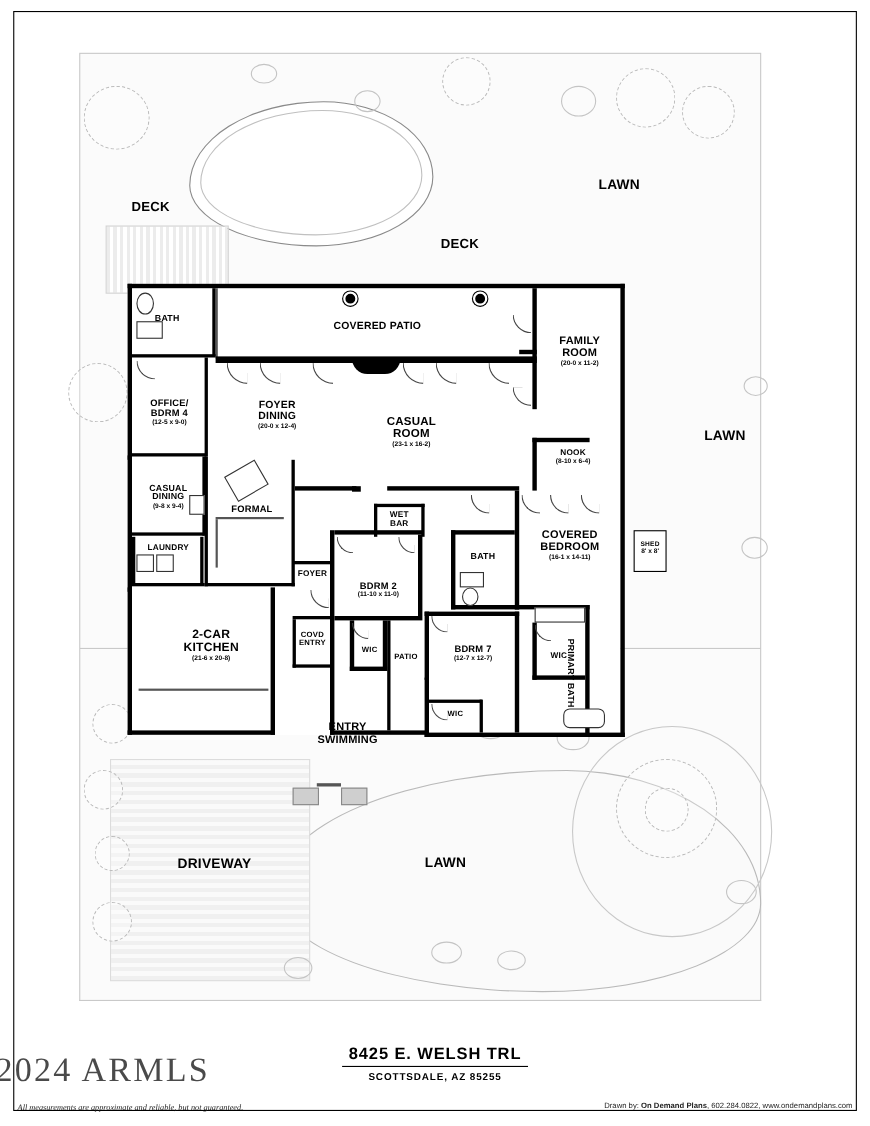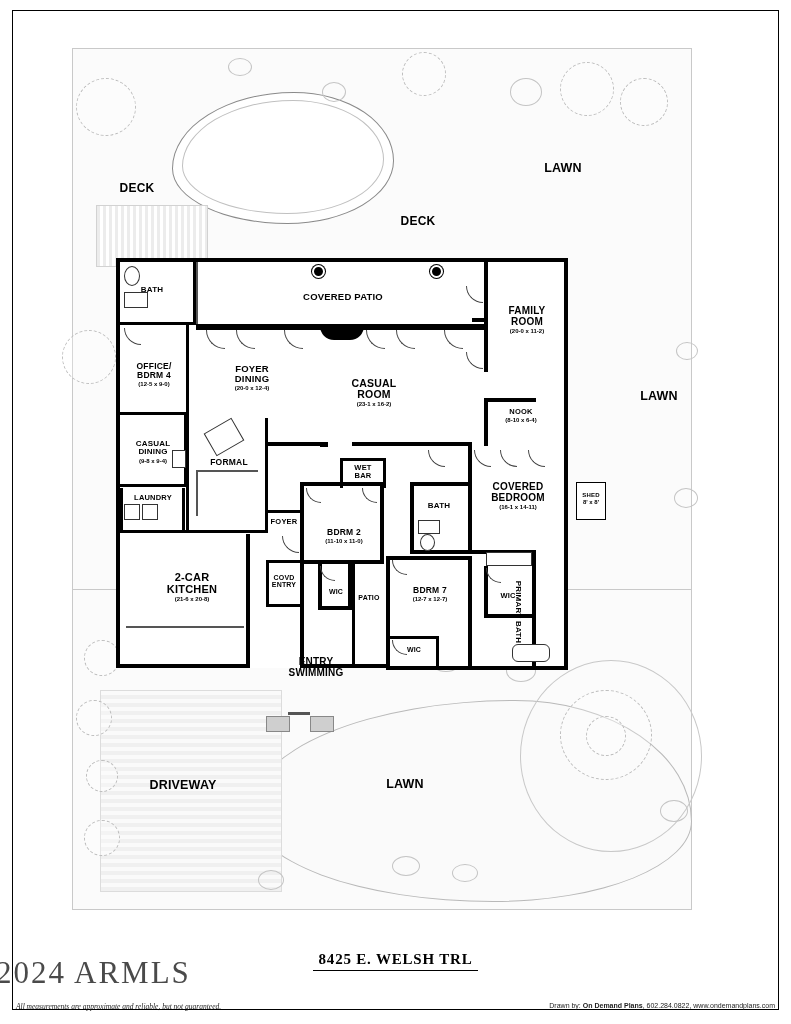--- a/index.html
+++ b/index.html
@@ -32,21 +32,21 @@
   
   .w{position:absolute;background:#000;}
   .thin{position:absolute;background:#555;}
   .room{position:absolute;background:#fff;border:1px solid #000;box-sizing:border-box;}
   .roomwhite{position:absolute;background:#fff;}
 
   .lbl{position:absolute;text-align:center;line-height:1.05;font-weight:700;letter-spacing:.2px;}
   .lbl .dim{display:block;font-weight:700;font-size:6px;letter-spacing:0;margin-top:1px;}
 
   .title-wrap{position:absolute;left:0;right:0;top:950px;text-align:center;}
-  .addr{font-size:15px;font-weight:700;letter-spacing:.8px;border-bottom:1.5px solid #000;display:inline-block;padding:0 6px 2px;font-family:Liberation Serif, serif;}
+  .addr{font-size:15px;font-weight:700;letter-spacing:.8px;border-bottom:1.5px solid #000;display:inline-block;padding:0 6px 2px;}
   .city{font-size:9px;font-weight:700;letter-spacing:.8px;margin-top:4px;}
 
   .watermark{position:absolute;left:-4px;top:955px;font-family:"Liberation Serif",serif;font-size:31px;letter-spacing:2px;color:#2b2b2b;opacity:.85;}
   .disclaimer{position:absolute;left:16px;top:1002px;font-family:"Liberation Serif",serif;font-style:italic;font-size:7.5px;color:#222;}
   .credit{position:absolute;right:16px;top:1002px;font-size:7px;color:#222;}
   .credit b{font-weight:700;}
 
   .fixture{position:absolute;border:1px solid #333;background:#fff;}
   .fixr{border-radius:50%;}
   .dot{position:absolute;width:9px;height:9px;border-radius:50%;background:#000;border:2px solid #fff;box-shadow:0 0 0 1px #000;}
@@ -68,21 +68,21 @@
   <div class="lbl" style="left:92px;top:182px;width:90px;font-size:12px;"><span>DECK</span></div>
   <div class="lbl" style="left:378px;top:215px;width:80px;font-size:12px;"><span>DECK</span></div>
 
   <div class="lbl" style="left:518px;top:162px;width:90px;font-size:12.5px;"><span>LAWN</span></div>
   <div class="lbl" style="left:614px;top:390px;width:90px;font-size:12.5px;"><span>LAWN</span></div>
   <div class="lawncurve"></div>
   <div class="lawncurve2"></div>
   <div class="lbl" style="left:360px;top:778px;width:90px;font-size:12.5px;"><span>LAWN</span></div>
 
   <div class="driveway"></div>
-  <div class="lbl" style="left:128px;top:779px;width:110px;font-size:12.5px;"><span>DRIVEWAY</span></div>
+  <div class="lbl" style="left:140px;top:779px;width:110px;font-size:12.5px;"><span>DRIVEWAY</span></div>
 
   <div class="tree d" style="left:402px;top:52px;width:42px;height:42px;"></div>
   <div class="tree d" style="left:560px;top:62px;width:52px;height:52px;"></div>
   <div class="tree d" style="left:620px;top:78px;width:46px;height:46px;"></div>
   <div class="tree d" style="left:76px;top:78px;width:58px;height:56px;"></div>
   <div class="tree d" style="left:62px;top:330px;width:52px;height:52px;"></div>
   <div class="bush" style="left:510px;top:78px;width:30px;height:26px;"></div>
   <div class="bush" style="left:322px;top:82px;width:22px;height:18px;"></div>
   <div class="bush" style="left:228px;top:58px;width:22px;height:16px;"></div>
   <div class="bush" style="left:676px;top:342px;width:20px;height:16px;"></div>
@@ -282,20 +282,21 @@
   <div class="arcdoor" style="left:362px;top:488px;width:14px;height:14px;"></div>
   <div class="arcdoor" style="left:282px;top:536px;width:16px;height:16px;"></div>
   <div class="arcdoor" style="left:320px;top:566px;width:14px;height:14px;"></div>
   <div class="arcdoor" style="left:392px;top:560px;width:14px;height:14px;"></div>
   <div class="arcdoor" style="left:392px;top:640px;width:14px;height:14px;"></div>
   <div class="arcdoor" style="left:486px;top:568px;width:14px;height:14px;"></div>
   <div class="arcdoor" style="left:124px;top:328px;width:16px;height:16px;"></div>
 
   <div class="title-wrap">
     <div class="addr">8425 E. WELSH TRL</div>
+    <div class="city">SCOTTSDALE, AZ 85255</div>
   </div>
 
   <div class="watermark">2024 ARMLS</div>
   <div class="disclaimer">All measurements are approximate and reliable, but not guaranteed.</div>
   <div class="credit">
     <span>Drawn by:</span>
     <b>On Demand Plans</b>,
     <span>602.284.0822</span>,
     <span>www.ondemandplans.com</span>
   </div>

